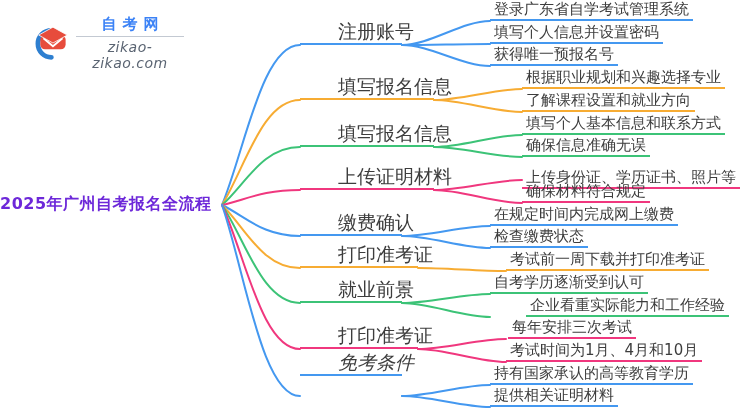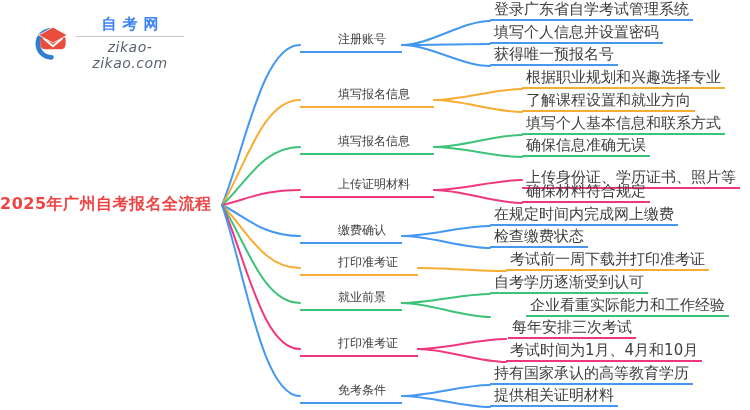--- a/index.html
+++ b/index.html
@@ -5,25 +5,25 @@
   html,body{margin:0;padding:0;background:#f4f4f4;}
   .canvas{
     position:relative;width:750px;height:410px;background:#ffffff;overflow:hidden;
     font-family:"DejaVu Sans","Liberation Sans",sans-serif;
   }
   .links{position:absolute;left:0;top:0;width:750px;height:410px;}
   .links path{fill:none;stroke-width:2;stroke-linecap:round;}
   .node{position:absolute;white-space:nowrap;color:#3d3d3d;}
   .root-topic{
     left:0px;top:194px;width:202px;text-align:right;
-    font-size:16px;font-weight:600;color:#ef4444;letter-spacing:.5px;
+    font-size:16px;font-weight:600;color:#6d28d9;letter-spacing:.5px;
   }
   .branch{
     box-sizing:border-box;height:24px;line-height:21px;
-    padding-left:38px;font-size:12px;border-bottom:2px solid #999;margin-top:8px;
+    padding-left:38px;font-size:19px;border-bottom:2px solid #999;
   }
   .leaf{
     box-sizing:border-box;height:21px;line-height:18px;
     padding:0 4px;font-size:15px;border-bottom:2px solid #999;
   }
   .logo{position:absolute;left:30px;top:15px;display:flex;align-items:center;}
   .logo-icon{width:38px;height:36px;}
   .logo-text{margin-left:8px;width:108px;text-align:center;}
   .logo-title{font-size:15px;font-weight:bold;color:#3b82f6;letter-spacing:6px;padding-left:6px;}
   .logo-divider{height:1px;background:#c3c9d2;margin:2px 0 2px 0;}
@@ -83,21 +83,21 @@
   <div class="node root-topic">2025年广州自考报名全流程</div>
 
   <div class="node branch" style="left: 300px; top: 21px; width: 102px; border-bottom-color: rgb(68, 152, 240);">注册账号</div>
   <div class="node branch" style="left: 300px; top: 76px; width: 134px; border-bottom-color: rgb(247, 172, 51);">填写报名信息</div>
   <div class="node branch" style="left: 300px; top: 123px; width: 134px; border-bottom-color: rgb(60, 195, 119);">填写报名信息</div>
   <div class="node branch" style="left: 300px; top: 166px; width: 134px; border-bottom-color: rgb(240, 55, 126);">上传证明材料</div>
   <div class="node branch" style="left: 300px; top: 212px; width: 102px; border-bottom-color: rgb(68, 152, 240);">缴费确认</div>
   <div class="node branch" style="left: 300px; top: 244px; width: 118px; border-bottom-color: rgb(247, 172, 51);">打印准考证</div>
   <div class="node branch" style="left: 300px; top: 279px; width: 102px; border-bottom-color: rgb(60, 195, 119);">就业前景</div>
   <div class="node branch" style="left: 300px; top: 325px; width: 118px; border-bottom-color: rgb(240, 55, 126);">打印准考证</div>
-  <div class="node branch" style="left: 300px; top: 372px; width: 102px; border-bottom-color: rgb(68, 152, 240);">免考条件</div>
+  <div class="node branch" style="left: 300px; top: 352px; width: 102px; border-bottom-color: rgb(68, 152, 240); font-style: italic;">免考条件</div>
 
   <div class="node leaf" style="left: 490px; top: 0px; border-bottom-color: rgb(68, 152, 240);">登录广东省自学考试管理系统</div>
   <div class="node leaf" style="left: 490px; top: 23px; border-bottom-color: rgb(68, 152, 240);">填写个人信息并设置密码</div>
   <div class="node leaf" style="left: 490px; top: 45px; border-bottom-color: rgb(68, 152, 240);">获得唯一预报名号</div>
   <div class="node leaf" style="left: 522px; top: 68px; border-bottom-color: rgb(247, 172, 51);">根据职业规划和兴趣选择专业</div>
   <div class="node leaf" style="left: 522px; top: 91px; border-bottom-color: rgb(247, 172, 51);">了解课程设置和就业方向</div>
   <div class="node leaf" style="left: 522px; top: 114px; border-bottom-color: rgb(60, 195, 119);">填写个人基本信息和联系方式</div>
   <div class="node leaf" style="left: 522px; top: 136px; border-bottom-color: rgb(60, 195, 119);">确保信息准确无误</div>
   <div class="node leaf" style="left: 522px; top: 168px; border-bottom-color: rgb(240, 55, 126);">上传身份证、学历证书、照片等</div>
   <div class="node leaf" style="left: 522px; top: 182px; border-bottom-color: rgb(240, 55, 126);">确保材料符合规定</div>

